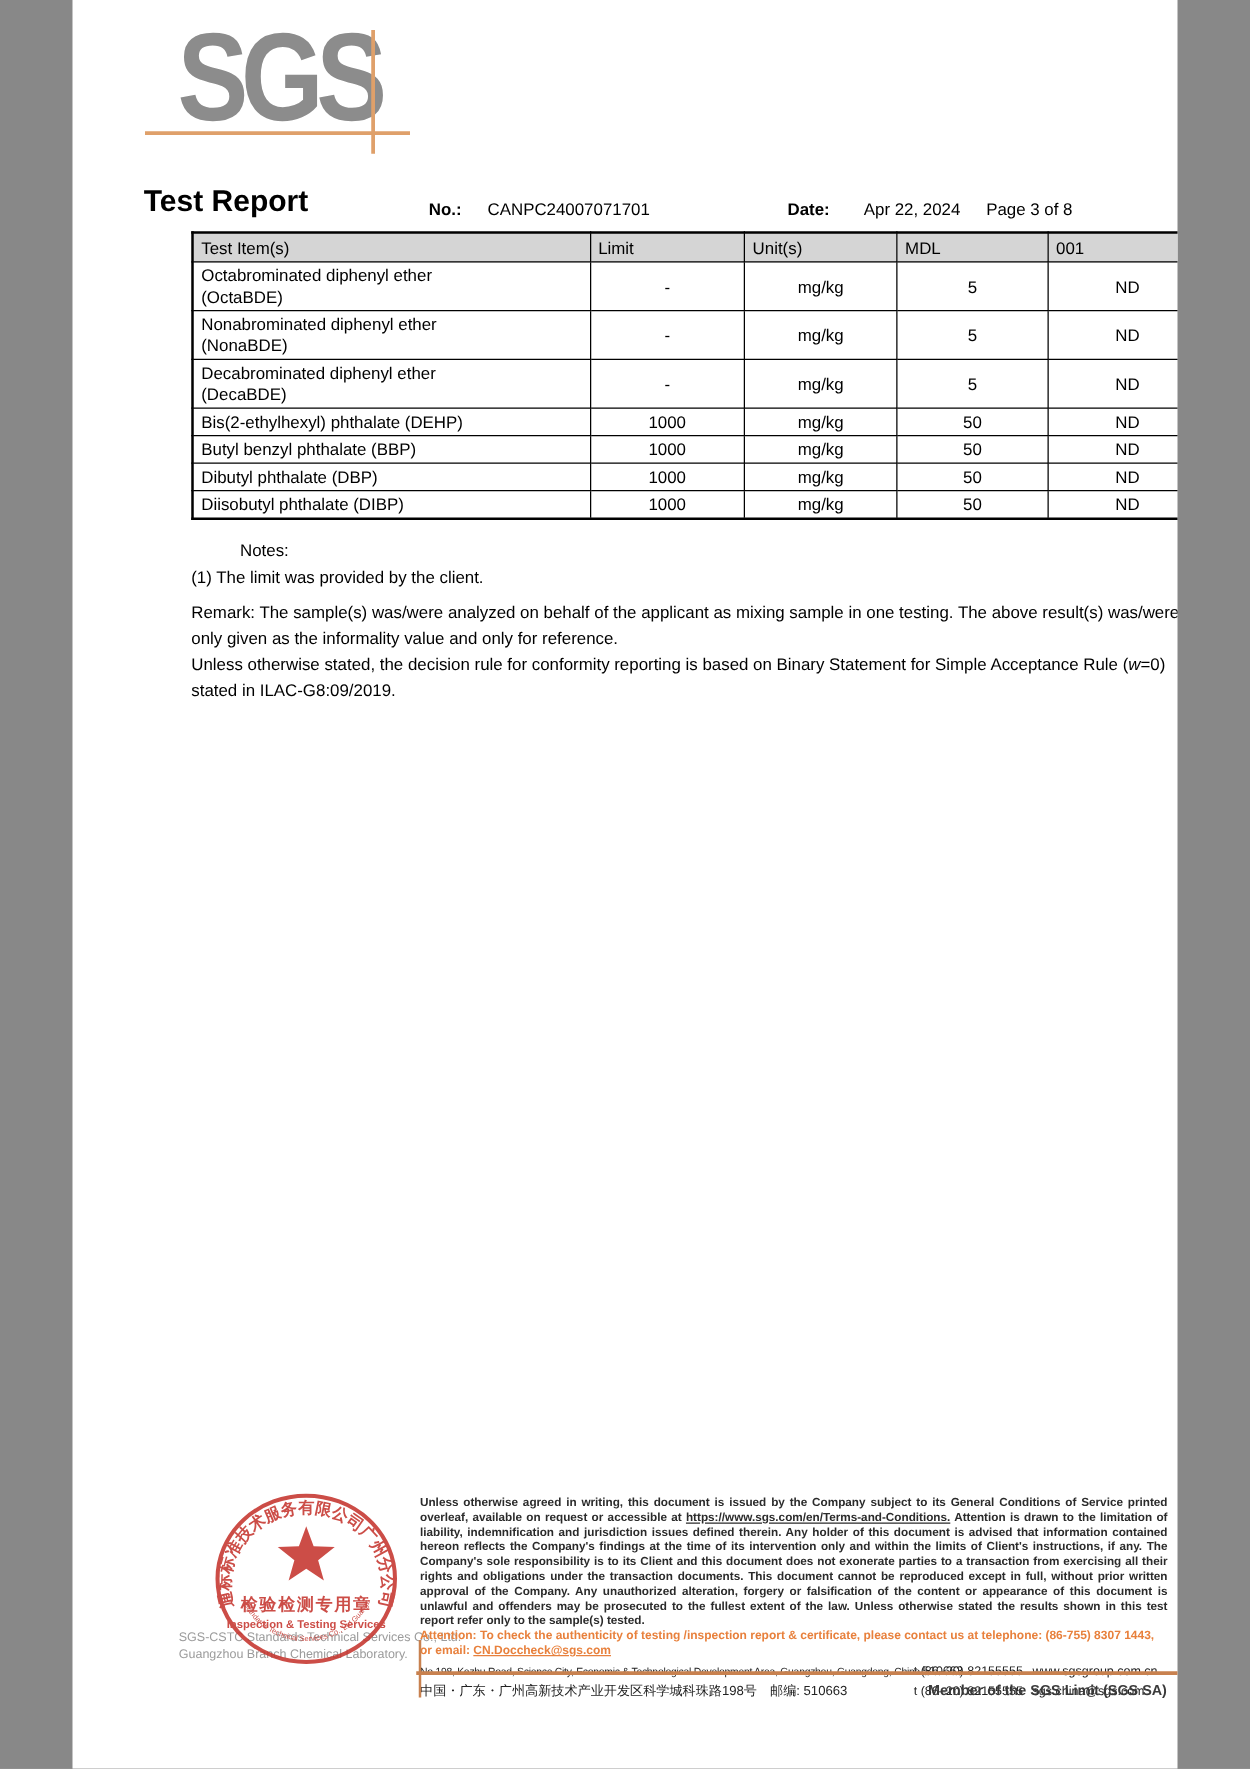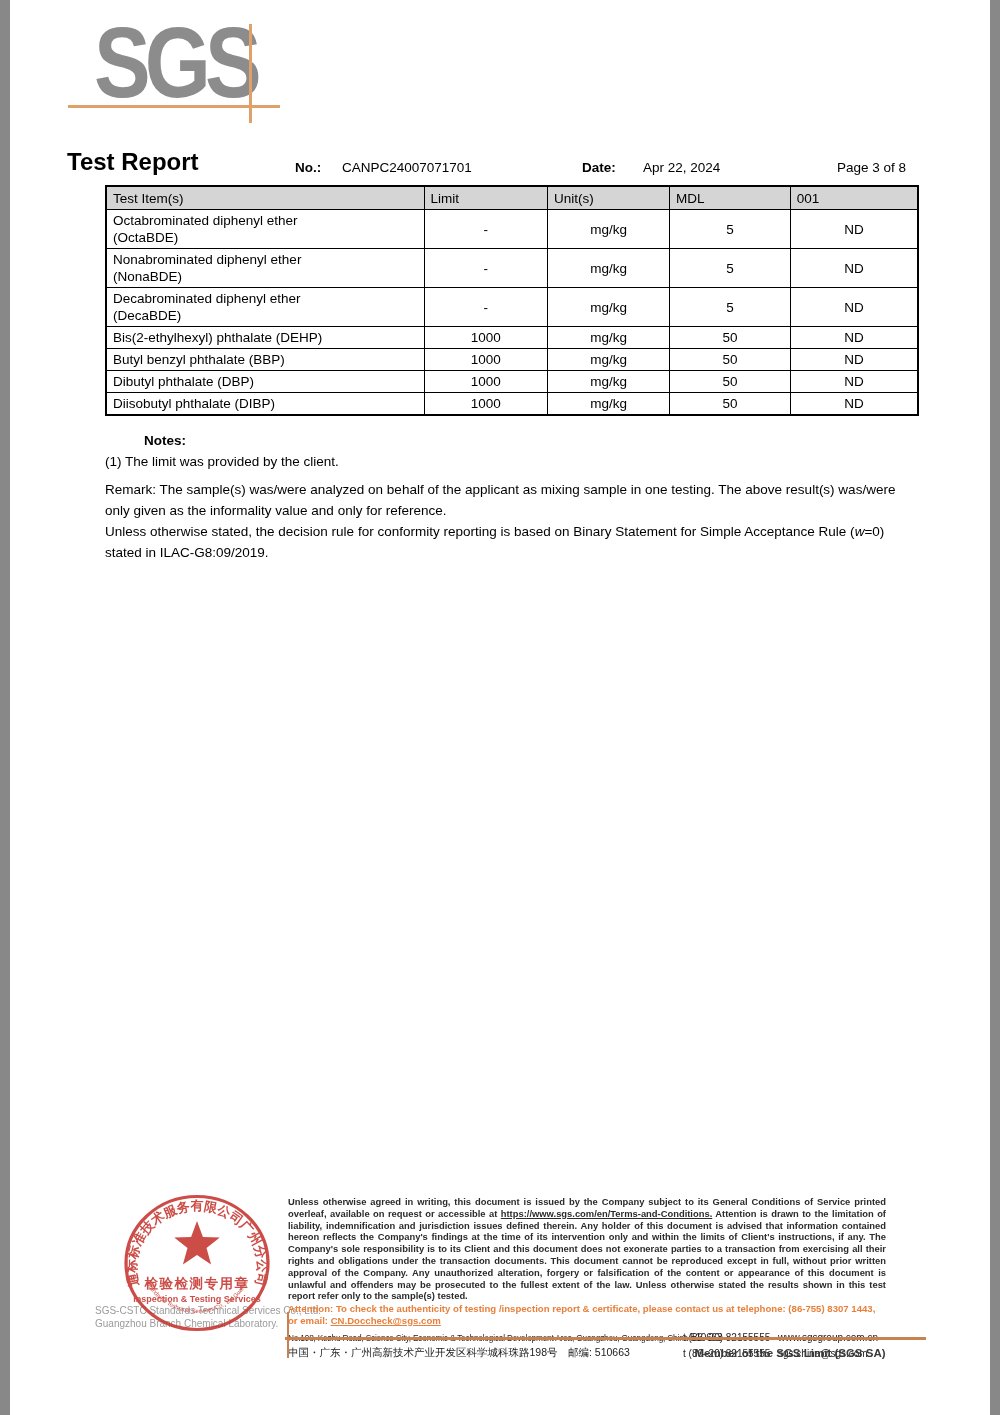--- a/index.html
+++ b/index.html
@@ -1,18 +1,18 @@
 <!DOCTYPE html>
 <html><head>
 <meta charset="utf-8">
 <style>
   html,body{margin:0;padding:0;background:#888;}
   .page{
     position:relative;
-    width:980px;height:1415px;
+    width:884px;height:1415px;
     margin:0 auto;
     background:#ffffff;
     font-family:"Liberation Sans", sans-serif;
     color:#000;
     overflow:hidden;
   }
   
   .logo-text{
     position:absolute;left:84px;top:12px;
     font-size:100px;font-weight:bold;color:#8c8c8c;
@@ -54,21 +54,21 @@
   .col-item{width:331px;}
   .col-limit{width:121px;}
   .col-unit{width:118px;}
   .col-mdl{width:118px;}
   .col-result{width:126px;}
   
   .notes{
     position:absolute;left:95px;top:430px;width:795px;
     font-size:13.5px;line-height:21px;
   }
-  .notes .heading{font-weight:bold;padding-left:39px;}
+  .notes .heading{font-weight:normal;padding-left:39px;}
   .notes p{margin:0;}
   .notes .remark-block{margin-top:7px;}
   .italic{font-style:italic;}
   
   .company-gray{
     position:absolute;left:85px;top:1304px;width:250px;
     font-size:10px;line-height:13px;color:#9b9b9b;
   }
   .stamp-svg{position:absolute;left:110px;top:1193px;opacity:0.88;}
   .footer-col{

